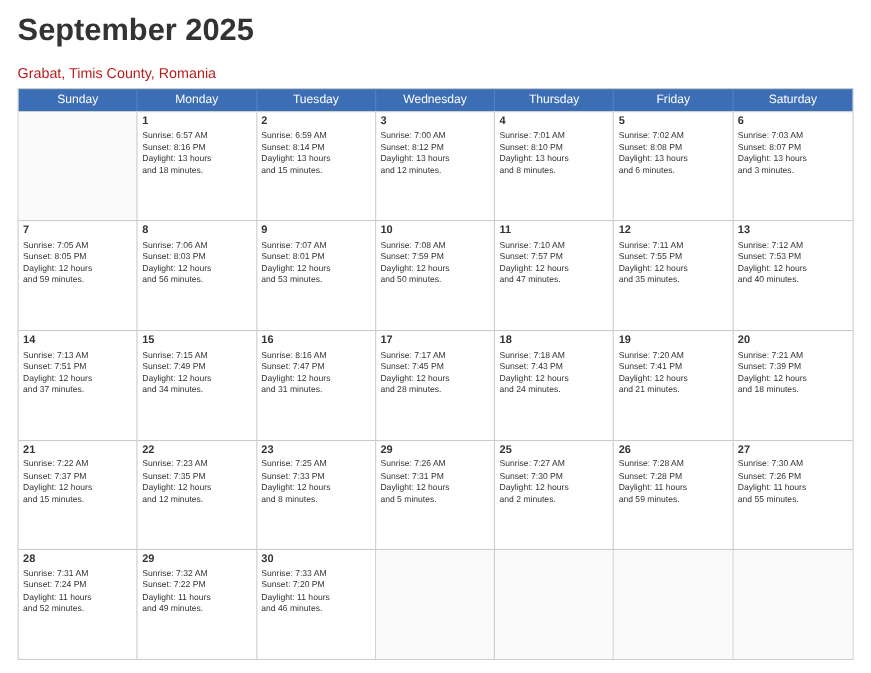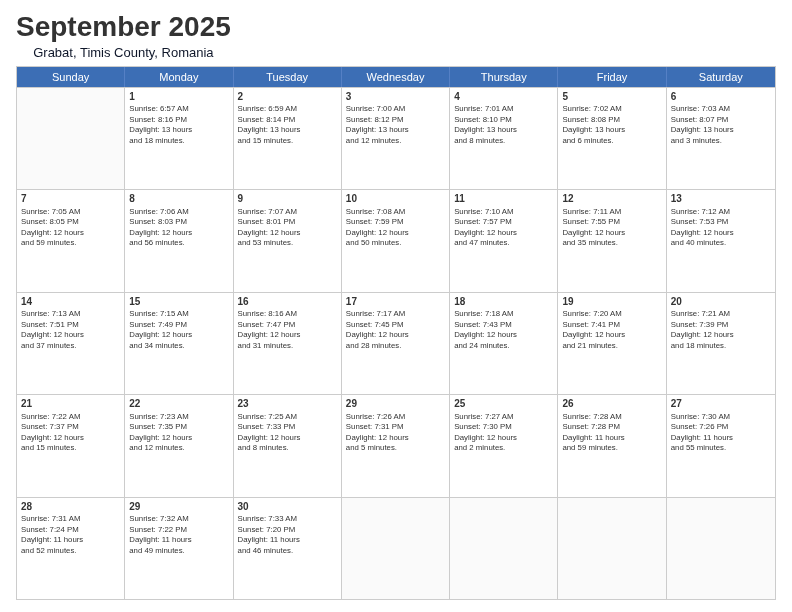--- a/index.html
+++ b/index.html
@@ -32,32 +32,32 @@
       font-size: 13px;
       font-weight: bold;
       color: #333;
       line-height: 1.2;
     }
     .logo-icon {
       width: 28px;
       height: 28px;
     }
     .title-block {
-      text-align: center;
+      text-align: left;
     }
     .month-title {
       font-size: 28px;
       font-weight: bold;
       color: #333;
       line-height: 1.1;
     }
     .location-title {
       font-size: 13px;
-      color: #0f172a;
-      margin-top: 2px;
+      color: #b91c1c;
+      margin-top: 16px;
     }
     .calendar {
       flex: 1;
       display: flex;
       flex-direction: column;
       border: 1px solid #ccc;
     }
     .cal-header-row {
       display: grid;
       grid-template-columns: repeat(7, 1fr);

